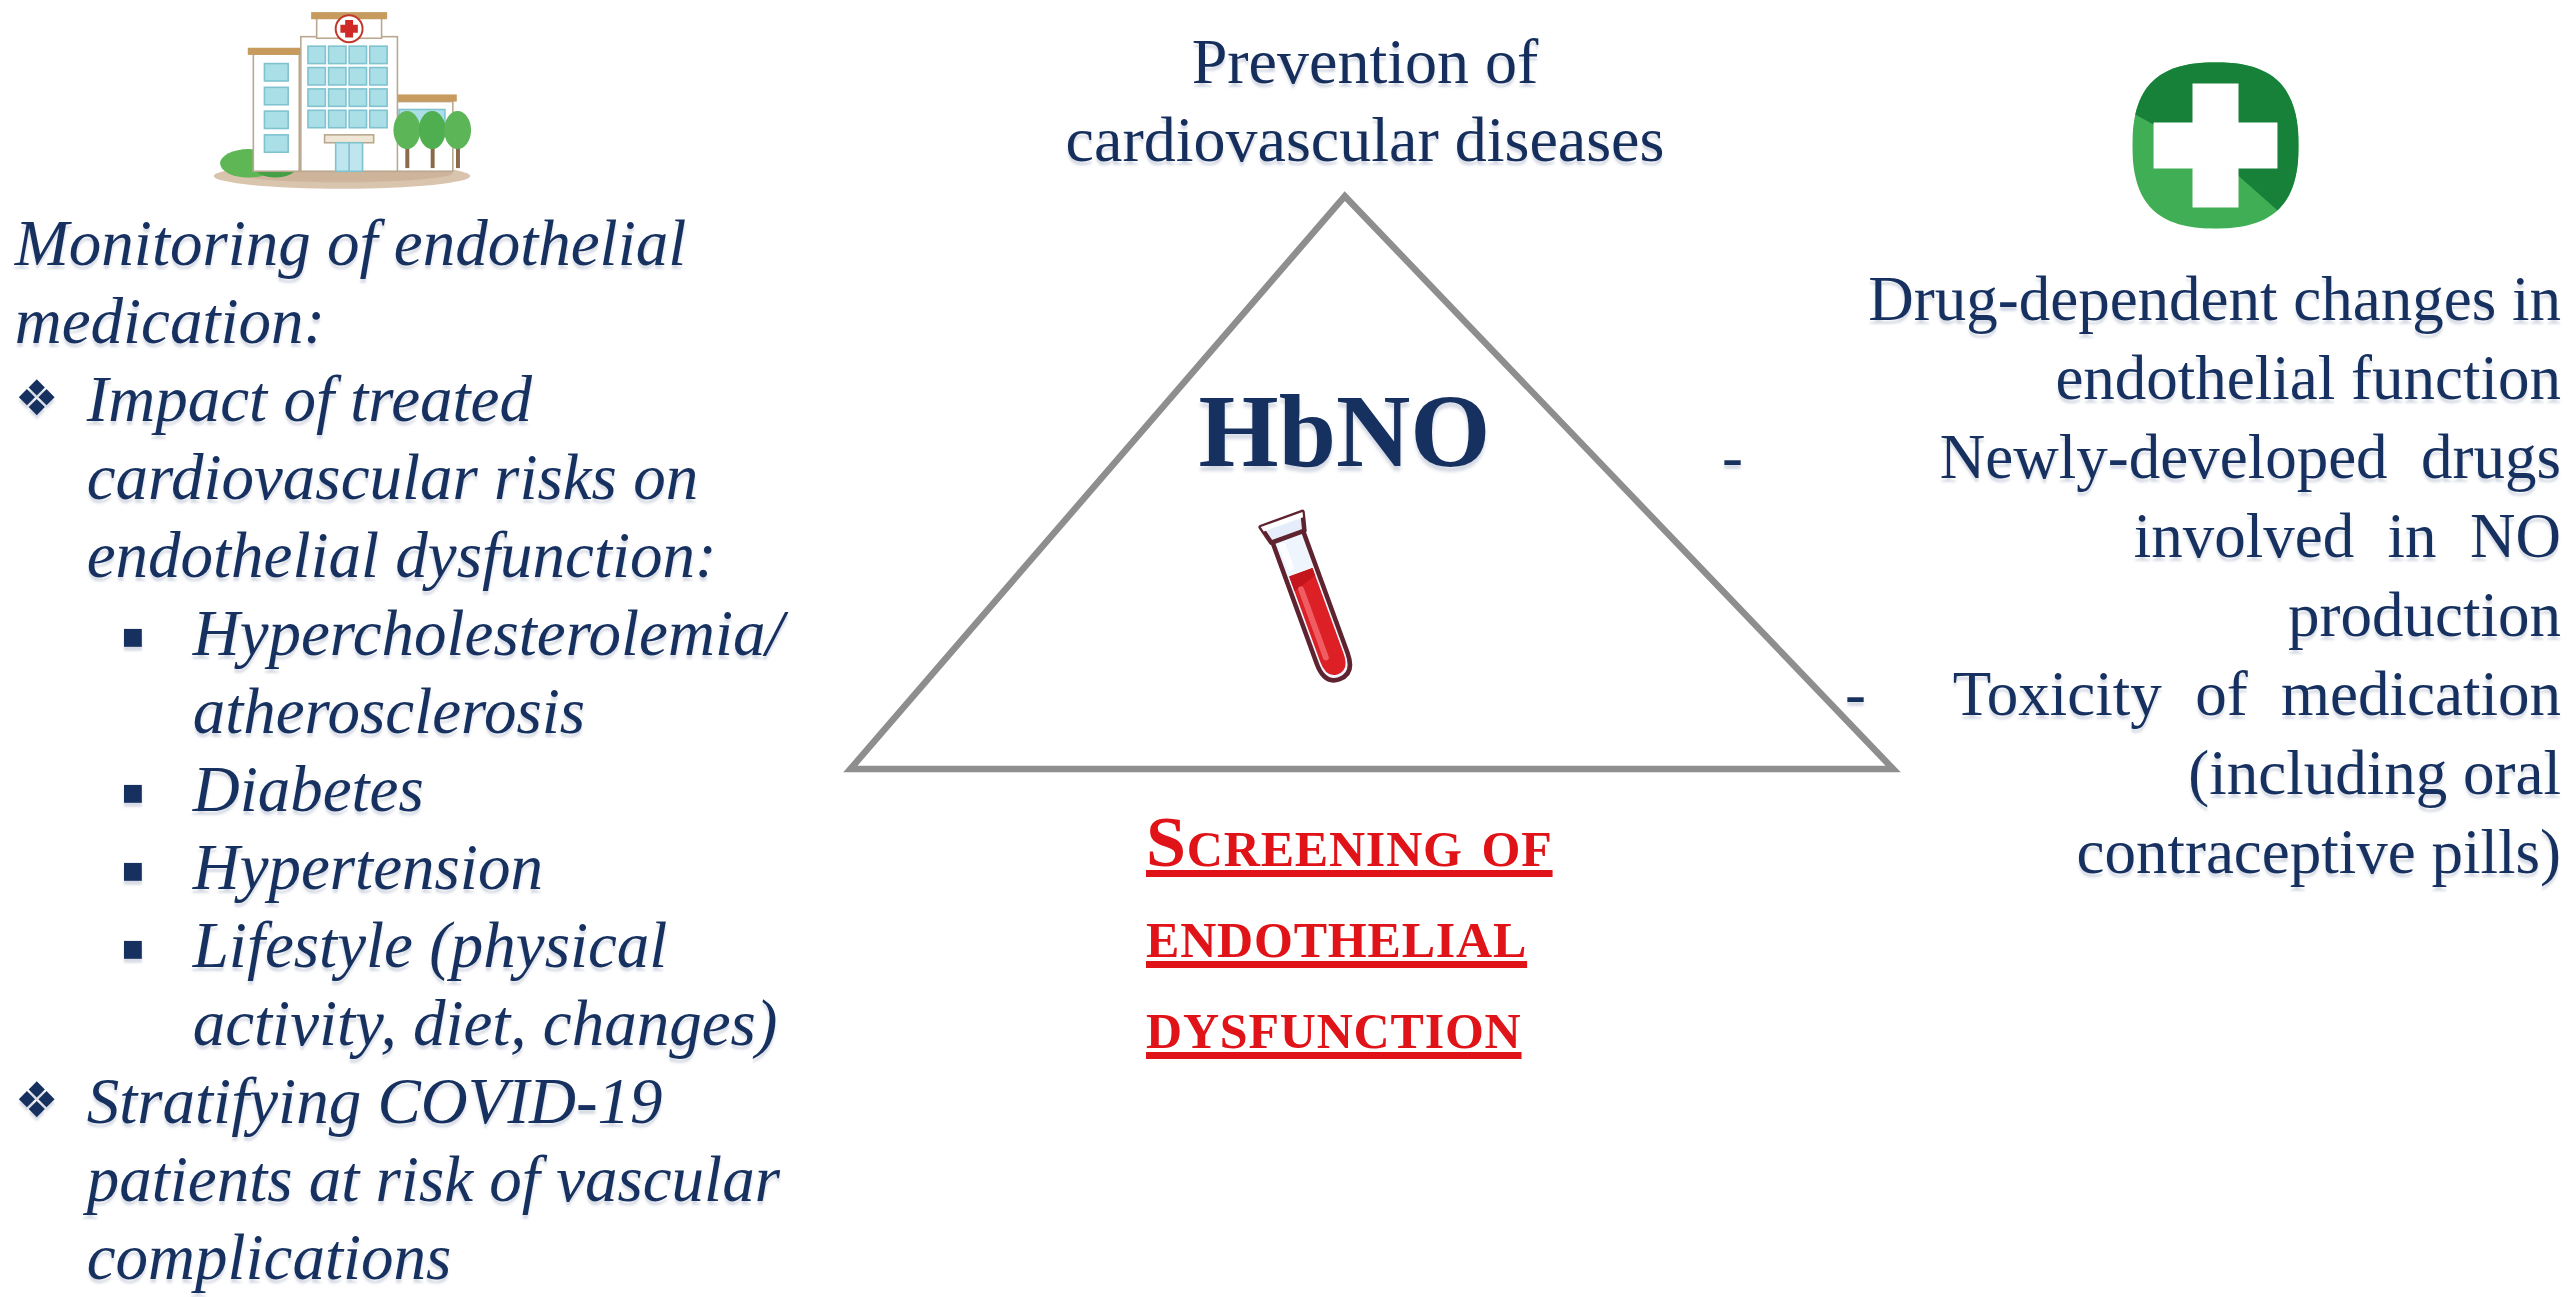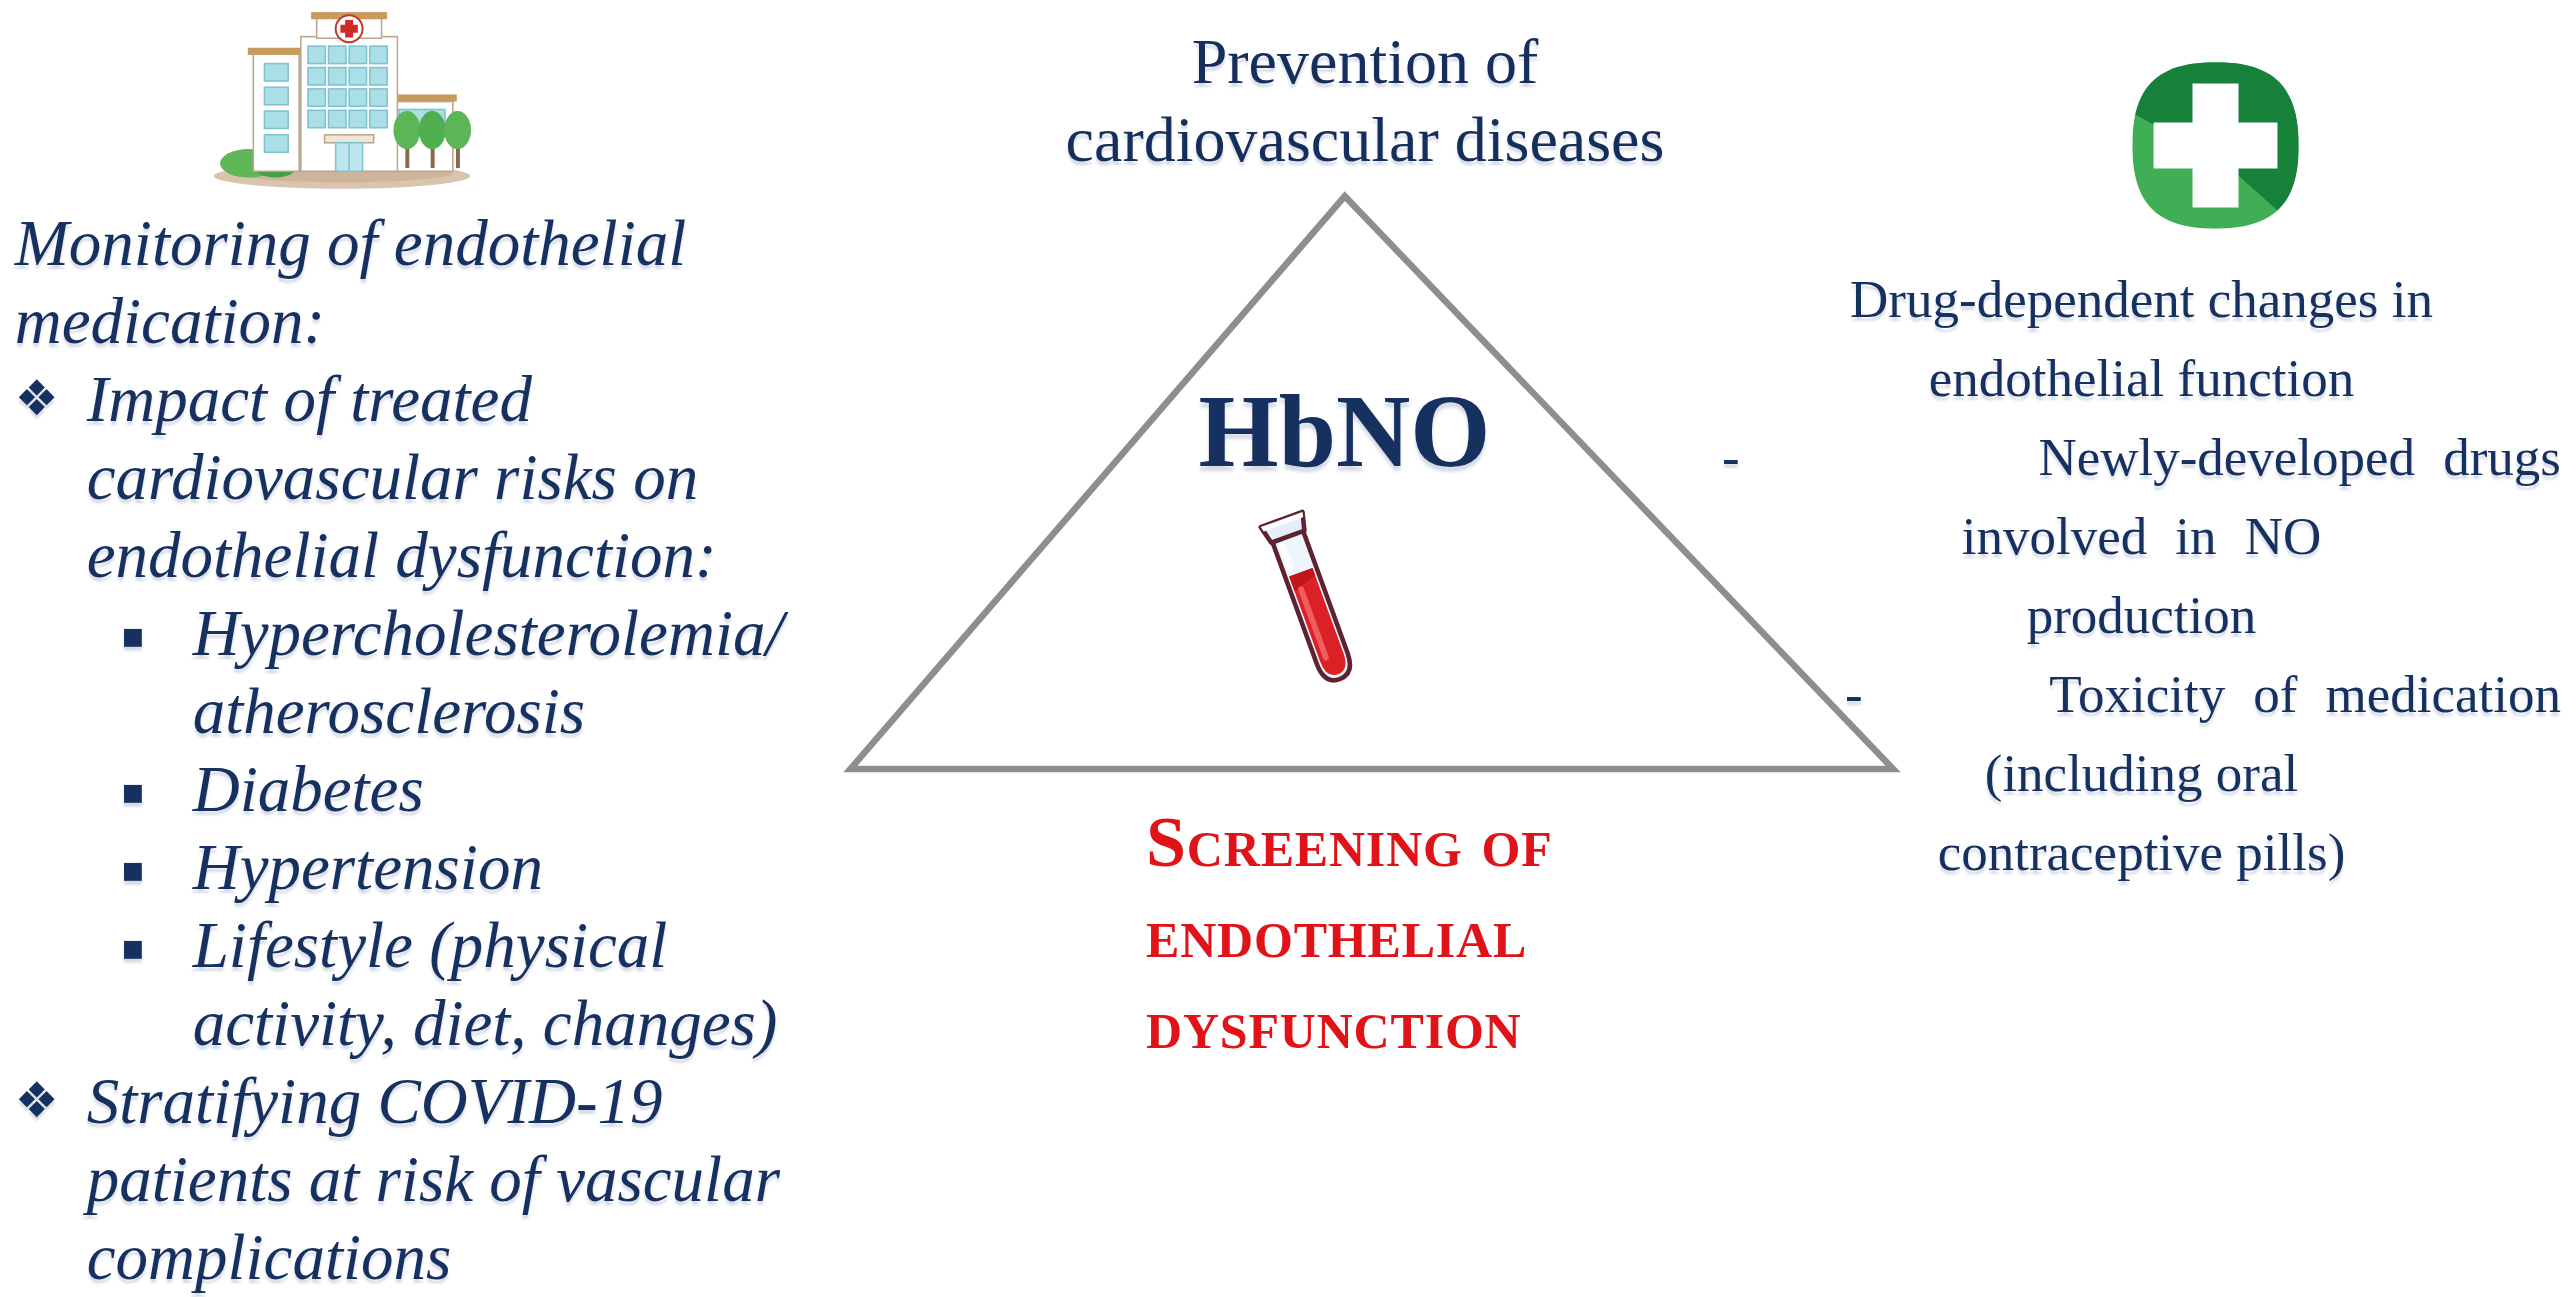--- a/index.html
+++ b/index.html
@@ -25,41 +25,41 @@
     position:absolute;left:1140px;top:378px;width:409px;
     text-align:center;font-weight:bold;font-size:103px;line-height:106px;
     color:#16305f;text-shadow:0 4.9px 3.3px rgba(150,160,185,.40);font-family:Liberation Serif, serif;
   }
   .screening{
     position:absolute;left:1146px;top:797px;width:523px;
     font-weight:bold;font-size:72px;line-height:91px;
     font-variant:small-caps;letter-spacing:0.8px;
     color:#e01318;
   }
-  .screening .sline{height:91px;white-space:nowrap;}
+  .screening .sline{height:91px;white-space:nowrap;text-decoration:underline;}
   
   .left-panel{
     position:absolute;left:14.7px;top:204px;width:940px;
     font-size:65px;line-height:78px;
     text-shadow:0 4.1px 2.5px rgba(150,160,185,.38);
     font-style:italic;
   }
   .ln{position:relative;height:78px;white-space:nowrap;}
   .lv1{padding-left:72px;}
   .lv2{padding-left:178px;}
   .bullet{
     position:absolute;left:0;top:0;
     font-family:"DejaVu Sans",sans-serif;
     font-size:49px;line-height:78px;
   }
   .lv2 .bullet{left:106px;font-size:36px;line-height:82px;}
   
   .right-panel{
     position:absolute;left:1722px;top:260px;width:839px;
-    font-size:53px;line-height:79px;text-align:center;
+    font-size:63px;line-height:79px;text-align:right;
     text-shadow:0 4.1px 2.5px rgba(150,160,185,.38);
   }
   .rln{height:79px;white-space:nowrap;}
   .rln.dash{display:flex;justify-content:space-between;}
   .rln.wide{word-spacing:0.28em;}
   .rln.ind{padding-left:123px;}
   
   .hospital{position:absolute;left:203px;top:4.9px;width:278px;height:190px;}
   .greencross{position:absolute;left:2127px;top:57px;width:177px;height:177px;}
   .tube{

